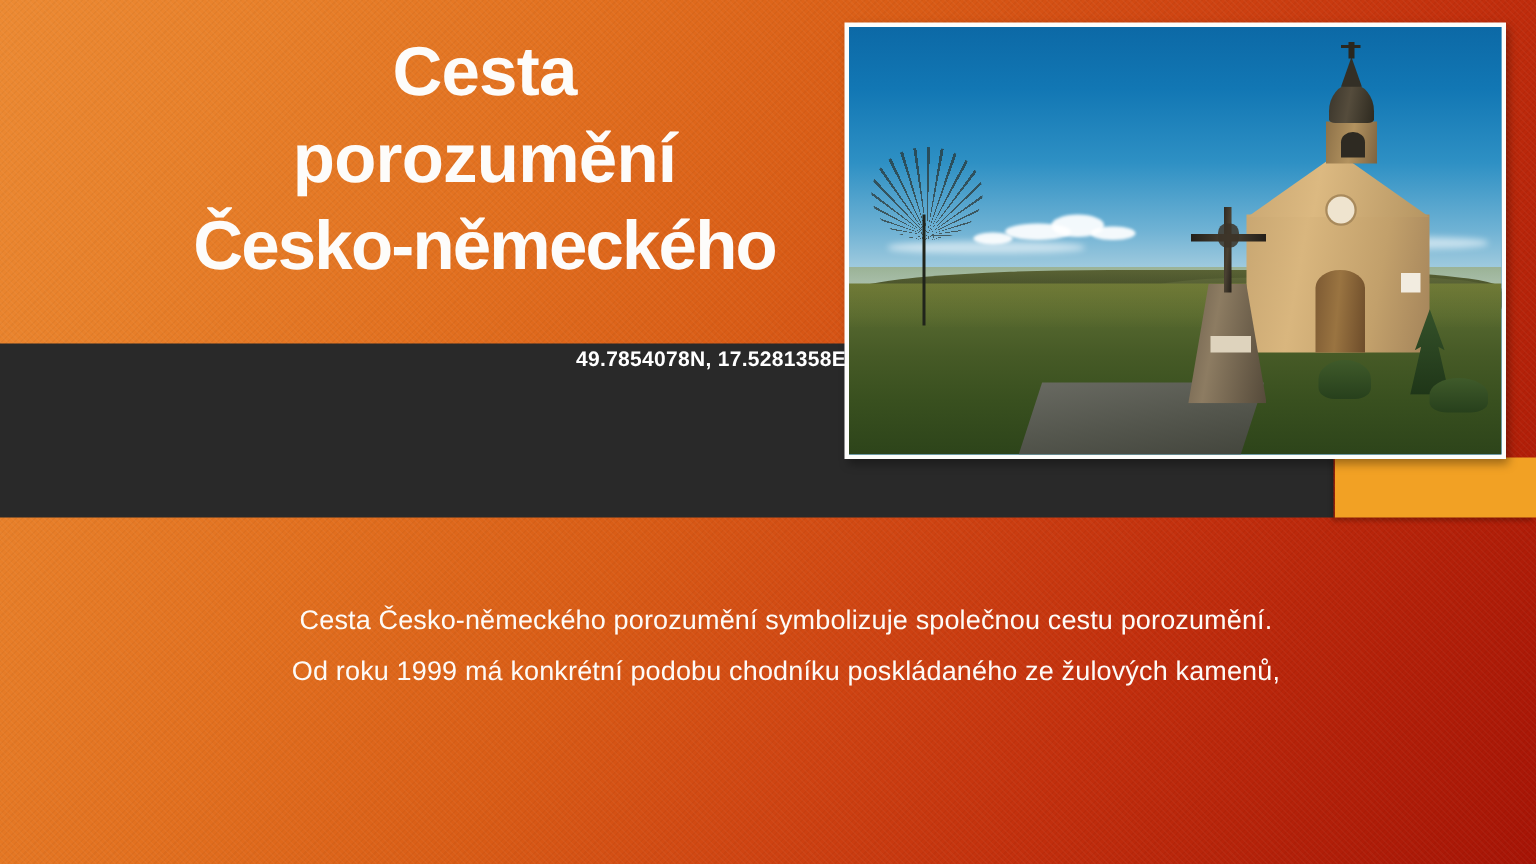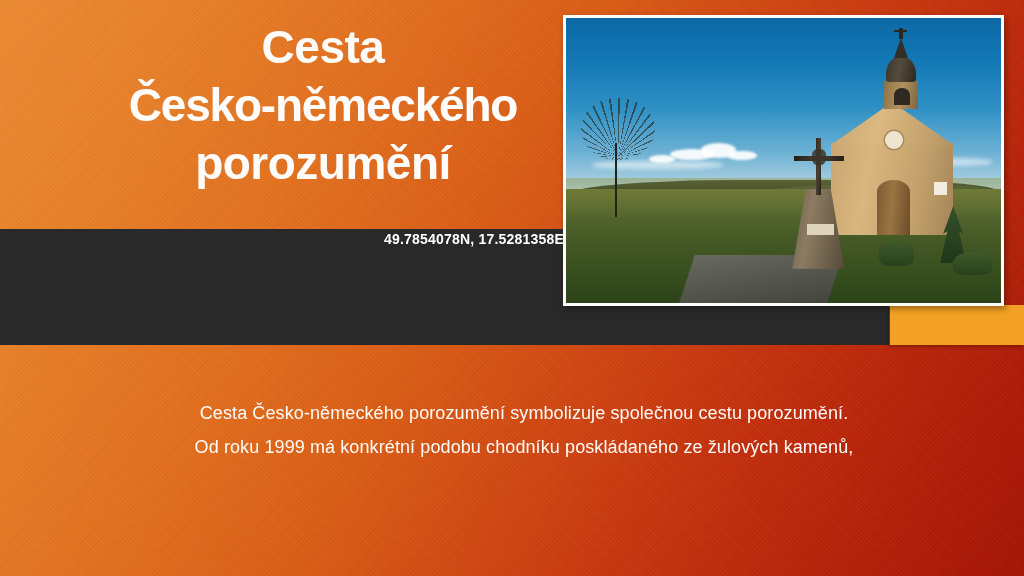--- a/index.html
+++ b/index.html
@@ -405,22 +405,22 @@
 <div id="slide">
 
   <div id="texture"></div>
 
   <div id="dark-band"></div>
 
   <div id="accent-block"></div>
 
   <div id="title-block">
     <div class="title-line">Cesta</div>
+    <div class="title-line">porozumění</div>
     <div class="title-line wide">Česko-německého</div>
-    <div class="title-line">porozumění</div>
   </div>
 
   <div id="coords">49.7854078N, 17.5281358E</div>
 
   <div id="photo-frame">
     <div id="photo" title="Kamenná kaple s kamenným křížem na podstavci uprostřed louky při západu slunce">
       <div class="sky"></div>
 
       <div class="cloud" style="left:24%; top:46%; width:10%; height:4%;"></div>
       <div class="cloud" style="left:31%; top:44%; width:8%; height:5%;"></div>

